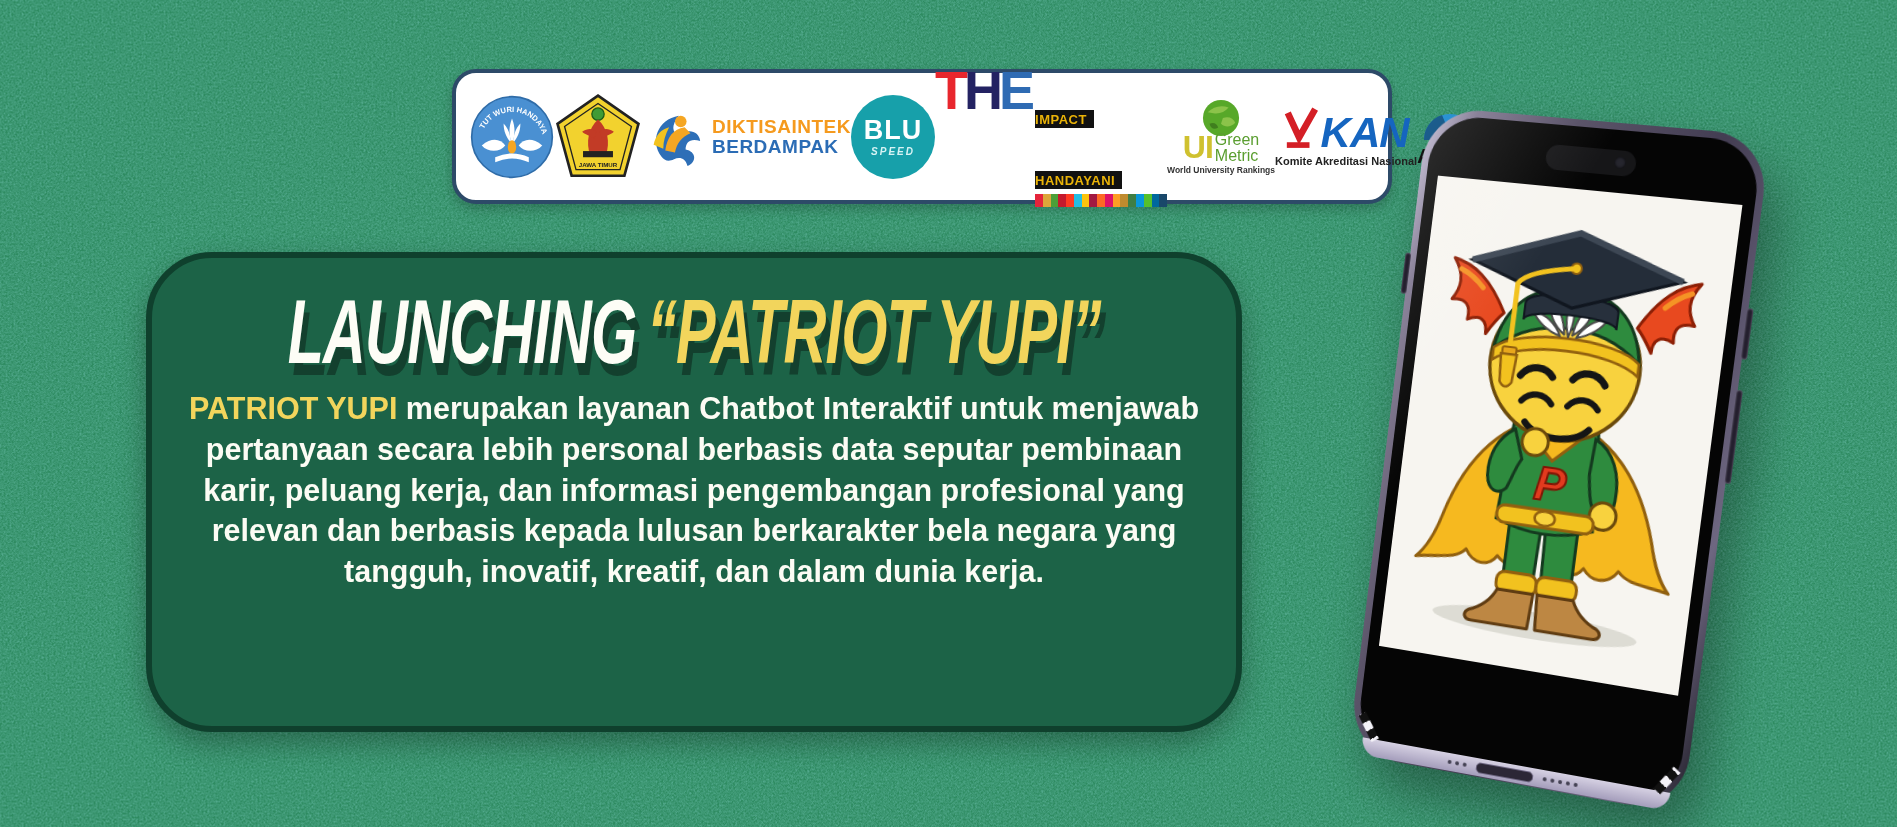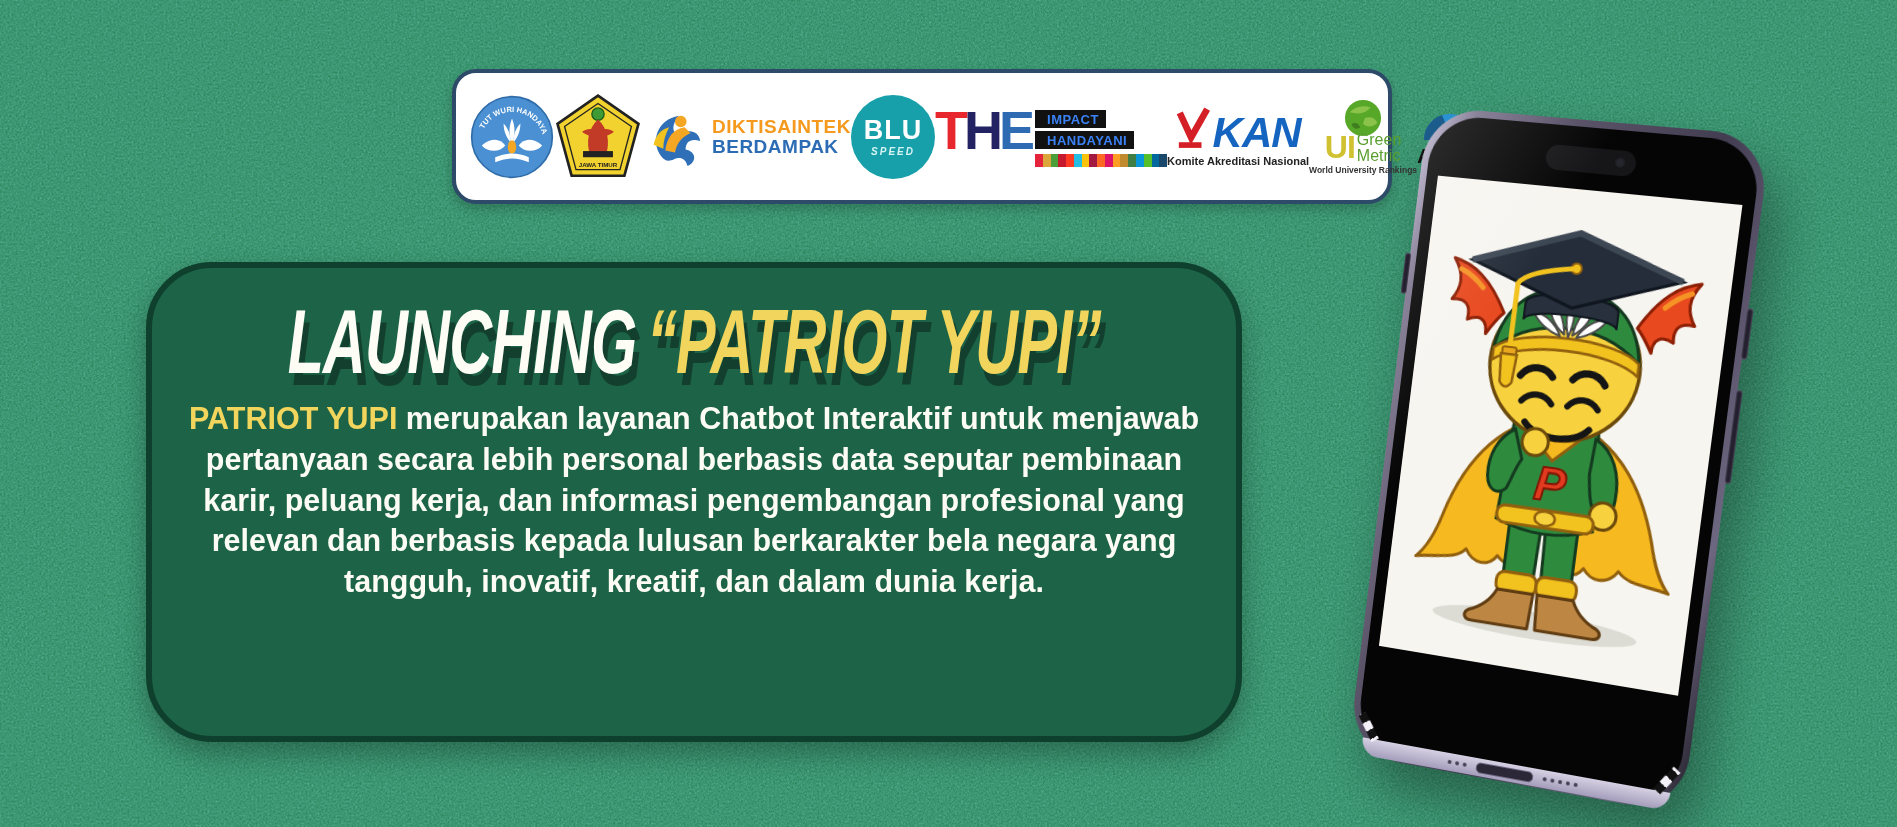--- a/index.html
+++ b/index.html
@@ -21,39 +21,39 @@
 
   .dikti{flex-direction:row;gap:8px;}
   .dikti-text{display:flex;flex-direction:column;line-height:1.05;}
   .dikti-l1{color:#f59a1e;font-weight:bold;font-size:19px;letter-spacing:.5px;}
   .dikti-l2{color:#2b6cb5;font-weight:bold;font-size:19px;letter-spacing:.5px;}
 
   .the{flex-direction:row;align-items:flex-start;gap:4px;}
   .the-word{font-size:54px;font-weight:bold;letter-spacing:-4px;line-height:.9;display:flex;}
   .the-t{color:#e8262d;} .the-h{color:#232262;} .the-e{color:#2f6bb3;}
   .the-right{display:flex;flex-direction:column;gap:3px;margin-top:4px;}
-  .the-box{background:#111;color:#3b82f6;font-size:13px;font-weight:bold;
-           padding:2px 7px 1px 12px;letter-spacing:.5px;align-self:flex-start;}
+  .the-box{background:#111;color:#eab308;font-size:13px;font-weight:bold;
+           padding:2px 7px 1px 0;letter-spacing:.5px;align-self:flex-start;margin-top:40px;}
   .sdg{display:flex;height:13px;width:132px;margin-top:2px;}
   .sdg i{flex:1 1 auto;display:block;height:100%;}
 
   .ugm{line-height:1;}
   .ugm-mid{display:flex;align-items:flex-end;gap:2px;margin-top:-6px;}
   .ugm-ui{font-size:32px;font-weight:bold;color:#cfc12f;letter-spacing:-1px;}
   .ugm-gm{display:flex;flex-direction:column;font-size:16px;color:#5a9e2f;line-height:.95;}
   .ugm-sub{font-size:8.5px;font-weight:bold;color:#333;margin-top:3px;}
 
   .kan-row{display:flex;align-items:flex-end;gap:3px;}
   .kan-word{font-size:42px;font-weight:bold;font-style:italic;color:#1565c0;line-height:.85;letter-spacing:-1px;}
   .kan-sub{font-size:11px;font-weight:bold;color:#222;margin-top:4px;}
 
   .asiin-word{font-size:21px;font-weight:bold;color:#111;letter-spacing:2px;margin-top:2px;}
 
   
-  .panel{position:absolute;left:146px;top:262px;width:1096px;height:480px;
+  .panel{position:absolute;left:146px;top:252px;width:1096px;height:480px;
          box-sizing:border-box;background:#1c6347;border:6px solid #0f402d;
          border-radius:66px;box-shadow:0 12px 28px rgba(0,0,0,.30);
          display:flex;flex-direction:column;align-items:center;padding-top:26px;}
   .panel-title{white-space:nowrap;font-style:italic;font-weight:bold;font-size:76px;
                letter-spacing:-1px;transform:scaleX(.78) scaleY(1.2);transform-origin:center top;
                text-shadow:6px 10px 0 rgba(16,52,37,.75);margin:0;line-height:1.05;}
   .t-white{color:#fdfdf6;} .t-yellow{color:#f2d55c;margin-left:14px;}
   .panel-body{width:1012px;margin:24px auto 0 auto;text-align:center;
               font-size:30.5px;font-weight:bold;line-height:1.34;color:#fcfcf4;}
   .hl{color:#f2d55c;}
@@ -180,46 +180,46 @@
             <i style="background: rgb(191, 139, 46);"></i>
             <i style="background: rgb(63, 126, 68);"></i>
             <i style="background: rgb(10, 151, 217);"></i>
             <i style="background: rgb(86, 192, 43);"></i>
             <i style="background: rgb(0, 104, 157);"></i>
             <i style="background: rgb(25, 72, 106);"></i>
           </span>
       </div>
     </div>
 
+    <div class="logo ugm">
+      <svg width="38" height="38" viewBox="0 0 40 40">
+        <circle cx="20" cy="20" r="19" fill="#57a829"></circle>
+        <path d="M6,14 C12,8 20,6 28,9 C24,14 18,16 12,15 Z" fill="#8bc34a"></path>
+        <path d="M22,20 C28,18 33,20 35,25 C30,30 24,30 20,26 Z" fill="#8bc34a"></path>
+        <path d="M8,26 C12,24 16,26 17,30 C13,33 9,31 8,26 Z" fill="#3f7e1e"></path>
+      </svg>
+      <div class="ugm-mid">
+        <span class="ugm-ui">UI</span>
+        <span class="ugm-gm">
+          <span>Green</span>
+          <span>Metric</span>
+        </span>
+      </div>
+      <span class="ugm-sub">World University Rankings</span>
+    </div>
+
     <div class="logo">
       <div class="kan-row">
         <svg width="34" height="44" viewBox="0 0 36 46">
           <path d="M4,6 L16,32 L33,2" fill="none" stroke="#d41f26" stroke-width="7"></path>
           <rect x="3" y="37" width="24" height="6" fill="#d41f26"></rect>
         </svg>
         <span class="kan-word">KAN</span>
       </div>
       <span class="kan-sub">Komite Akreditasi Nasional</span>
-    </div>
-
-    <div class="logo ugm">
-      <svg width="38" height="38" viewBox="0 0 40 40">
-        <circle cx="20" cy="20" r="19" fill="#57a829"></circle>
-        <path d="M6,14 C12,8 20,6 28,9 C24,14 18,16 12,15 Z" fill="#8bc34a"></path>
-        <path d="M22,20 C28,18 33,20 35,25 C30,30 24,30 20,26 Z" fill="#8bc34a"></path>
-        <path d="M8,26 C12,24 16,26 17,30 C13,33 9,31 8,26 Z" fill="#3f7e1e"></path>
-      </svg>
-      <div class="ugm-mid">
-        <span class="ugm-ui">UI</span>
-        <span class="ugm-gm">
-          <span>Green</span>
-          <span>Metric</span>
-        </span>
-      </div>
-      <span class="ugm-sub">World University Rankings</span>
     </div>
 
     <div class="logo">
       <svg width="56" height="36" viewBox="0 0 56 36">
         <path d="M2,34 A26,26 0 0 1 54,34 L41,34 A13,13 0 0 0 15,34 Z" fill="#2a95d8"></path>
         <path d="M2,34 A26,26 0 0 1 20,9 L25,21 A13,13 0 0 0 15,34 Z" fill="#1b5e8f"></path>
       </svg>
       <span class="asiin-word">ASIIN</span>
     </div>
 

